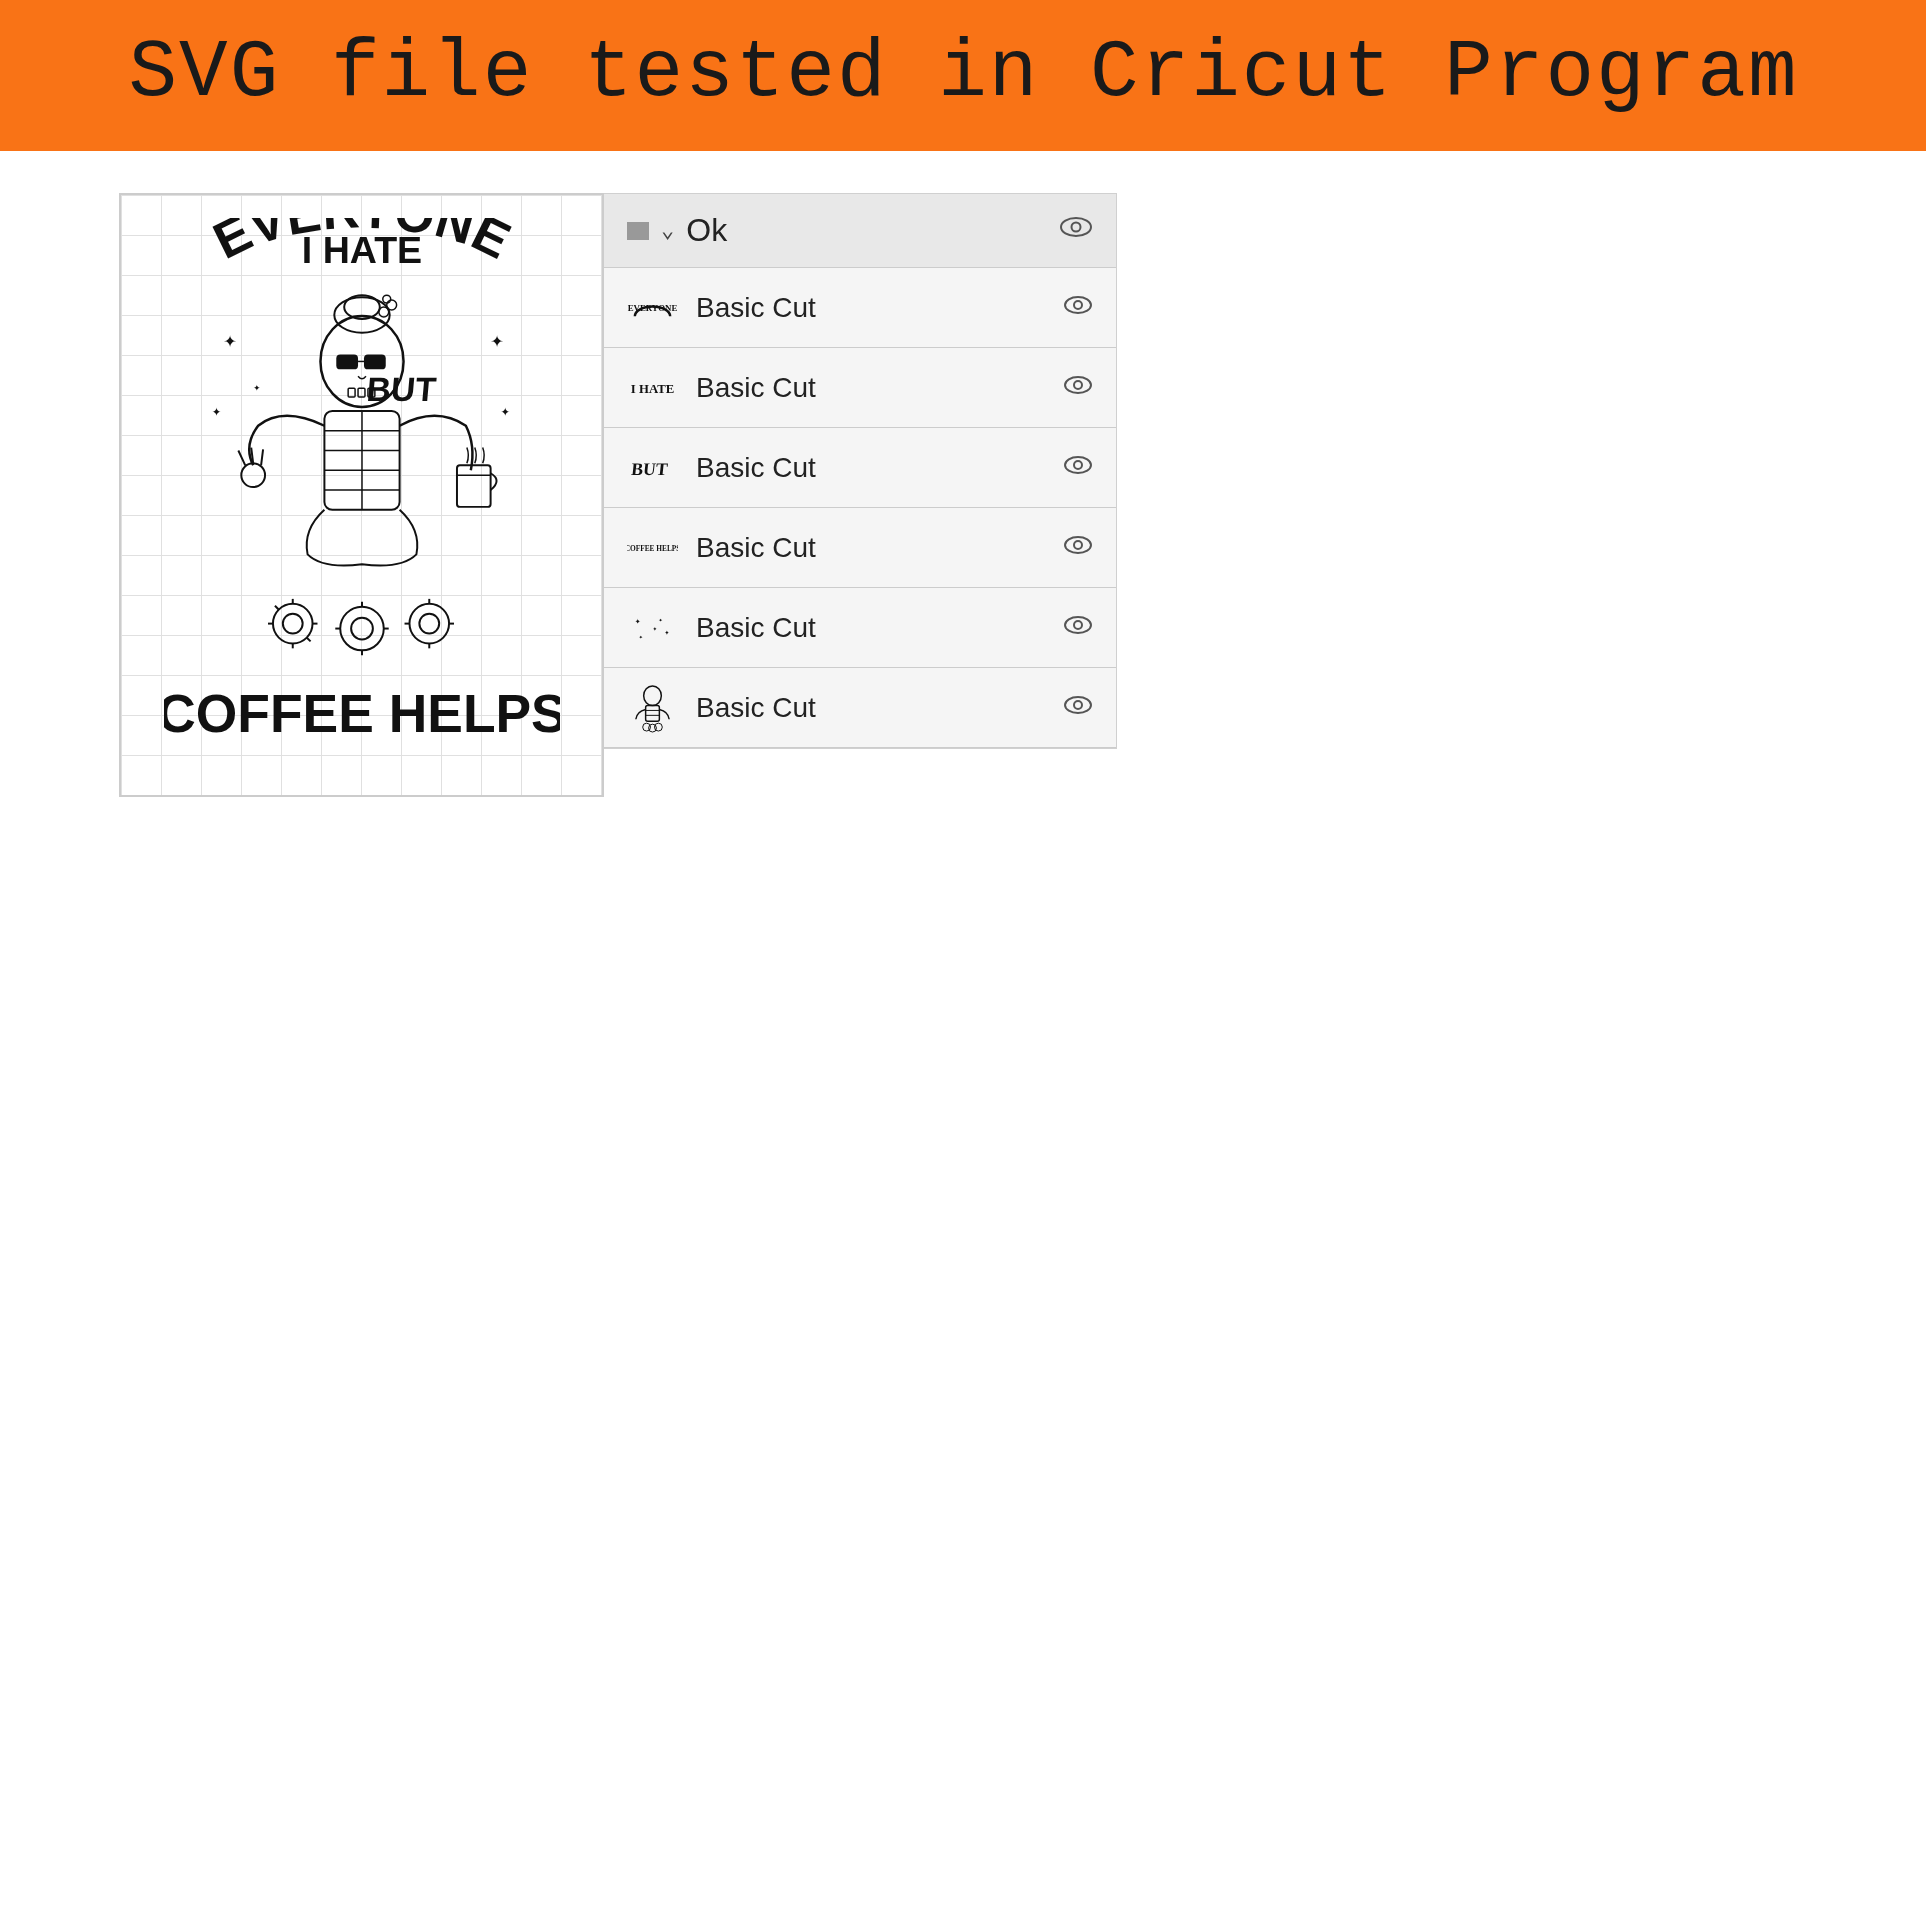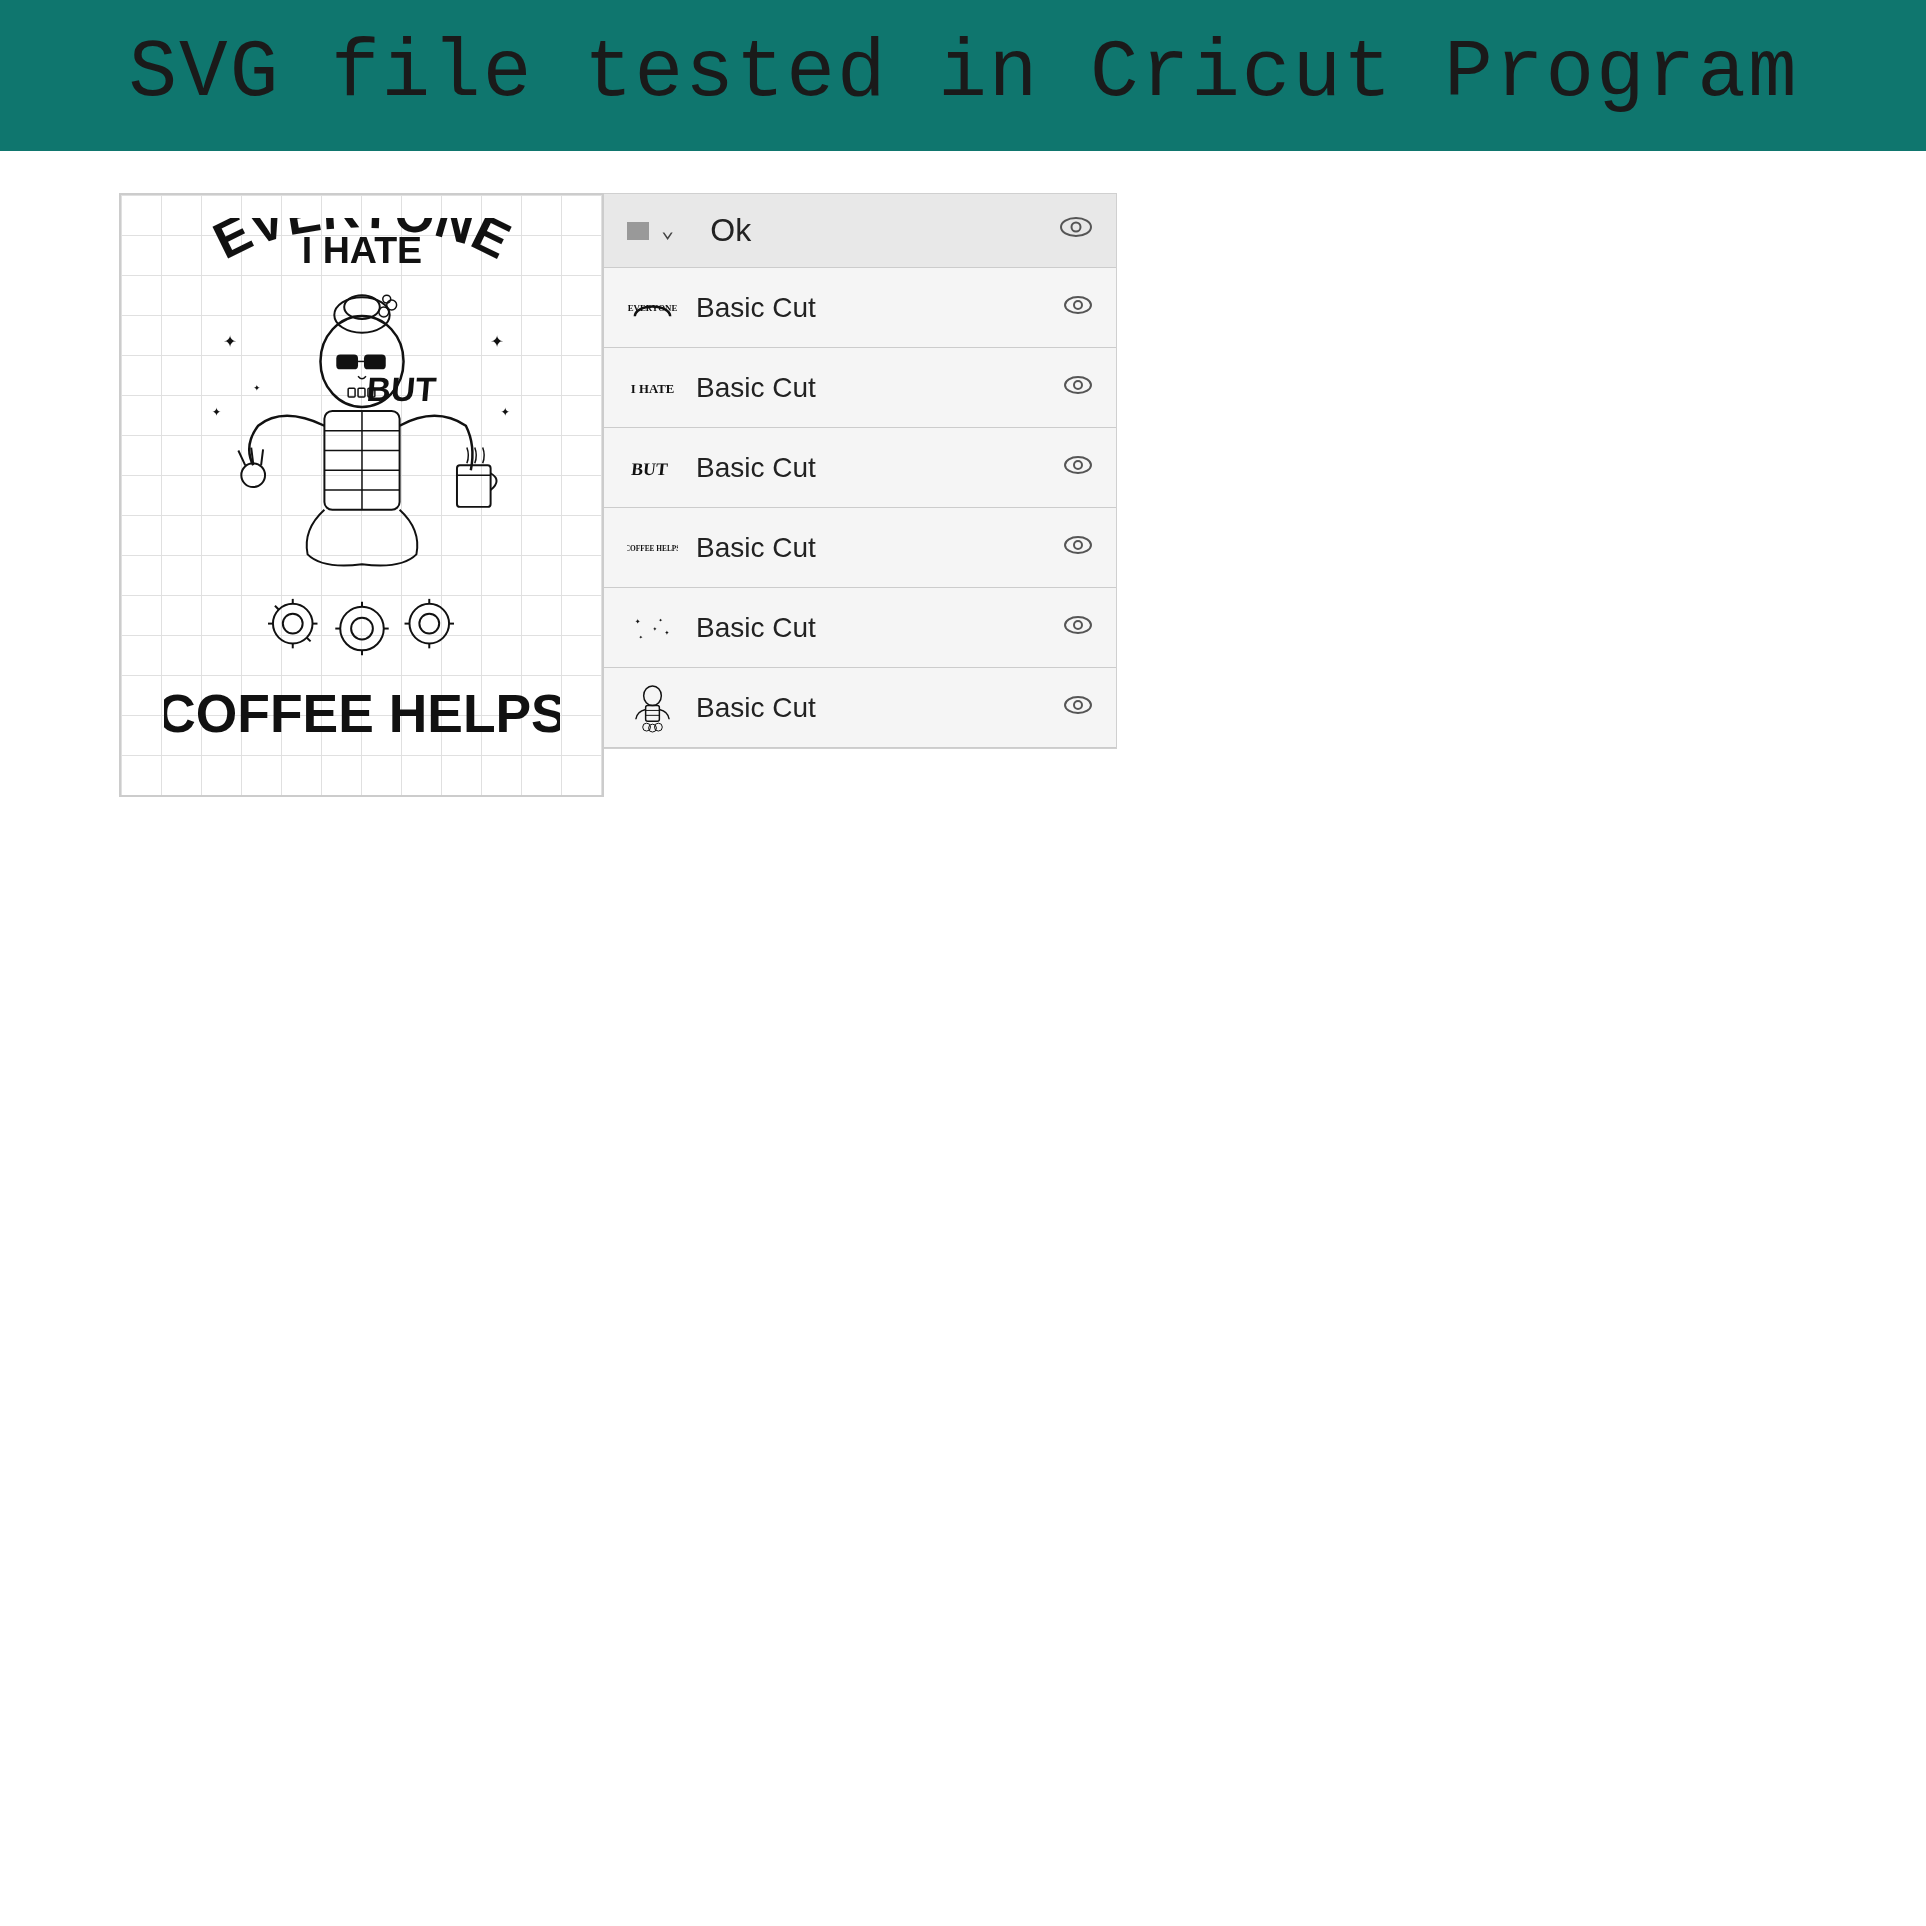--- a/index.html
+++ b/index.html
@@ -99,21 +99,20 @@
     .chevron-icon {
       font-size: 22px;
       color: #444;
     }
 
     .ok-label {
       font-size: 32px;
       font-weight: 500;
       color: #222;
       font-family: Arial, sans-serif;
-      margin-left: 24px;
     }
 
     .eye-icon {
       font-size: 26px;
       color: #555;
       cursor: pointer;
     }
 
     .layer-row {
       display: flex;
@@ -142,21 +141,21 @@
     .layer-label {
       font-size: 28px;
       font-weight: 500;
       color: #222;
       font-family: Liberation Sans, sans-serif;
     }
   </style>
 </head>
 <body>
 
-<div class="header-banner" style="background: #0f766e; text-align: center;">
+<div class="header-banner" style="background: #f97316; text-align: center;">
   <h1 class="header-title">SVG file tested in Cricut Program</h1>
 </div>
 
 <div class="main-content">
 
   <div class="svg-preview">
     <div class="grid-bg"></div>
     <div class="svg-art">
 
       <svg width="396" height="554" viewBox="0 0 400 560" xmlns="http://www.w3.org/2000/svg">

